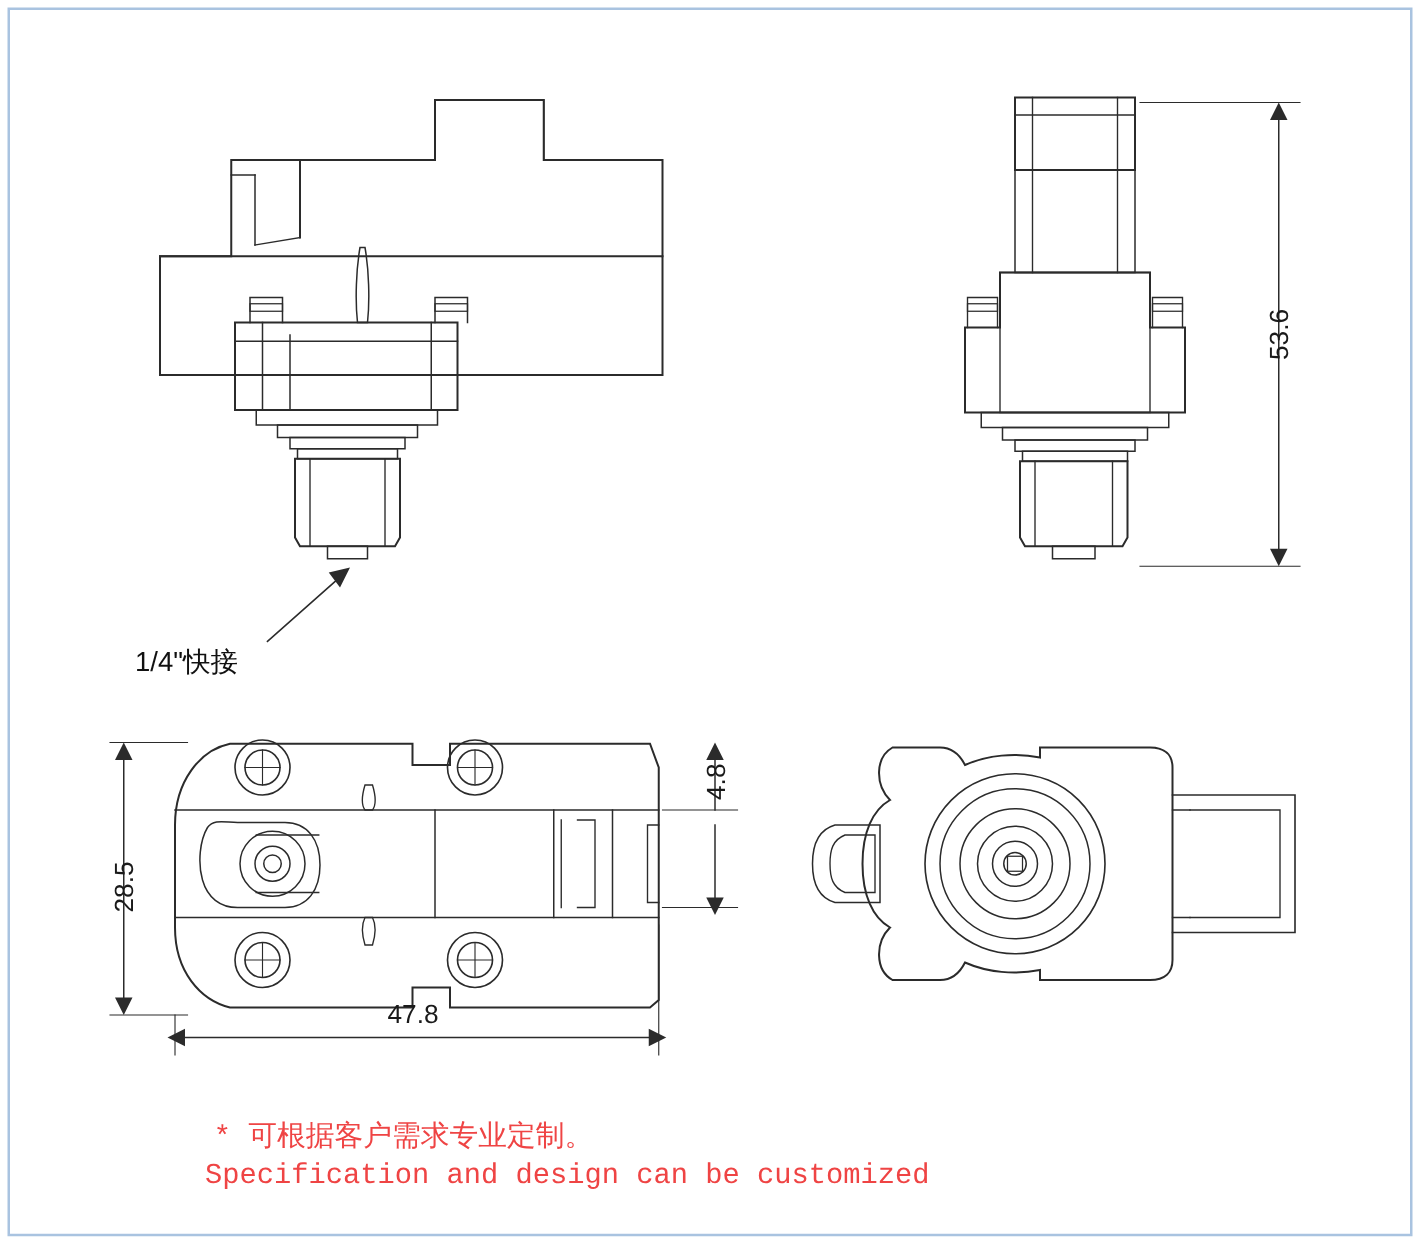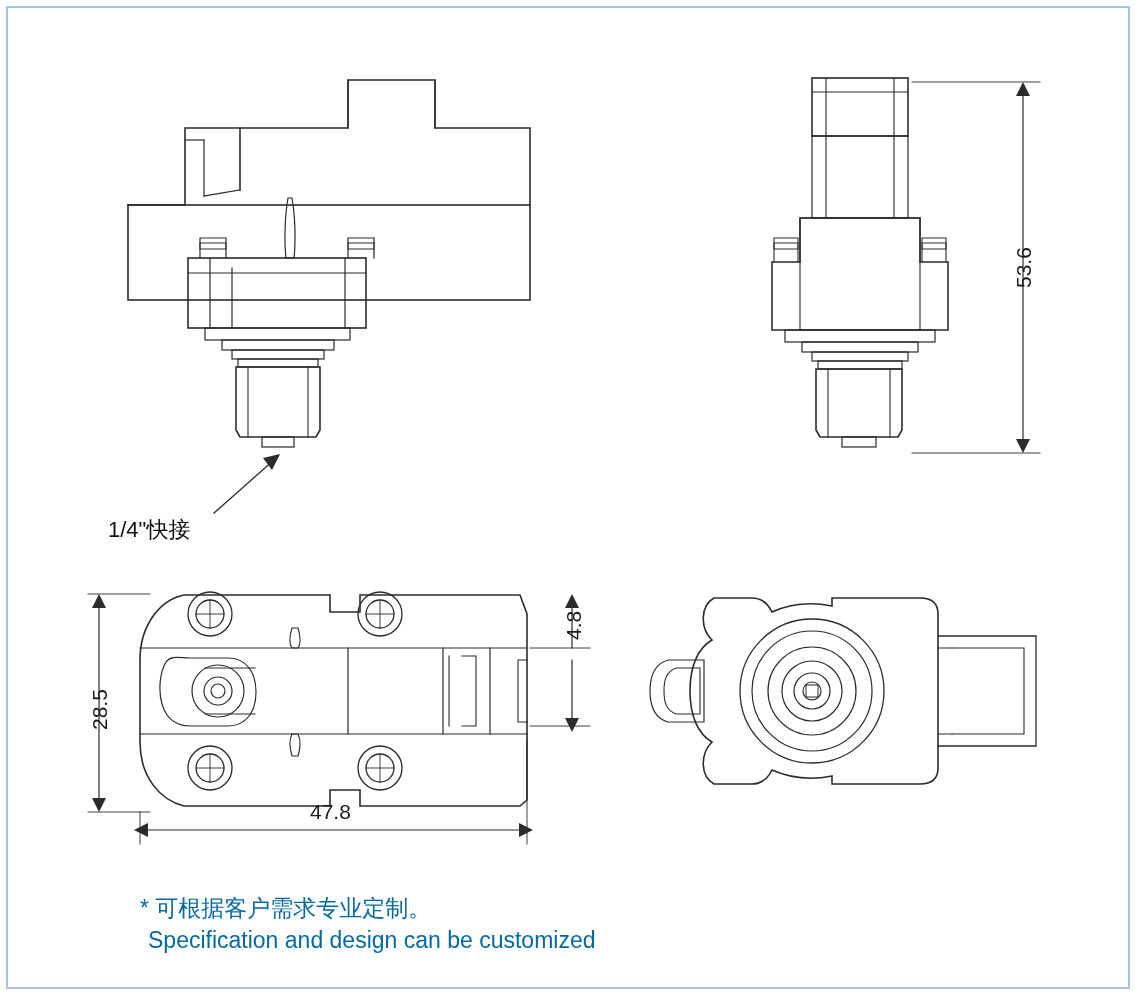--- a/index.html
+++ b/index.html
@@ -39,24 +39,25 @@
     font-size: 21px;
     color: #1a1a1a;
     white-space: nowrap;
   }
   .vert-text {
     transform: rotate(-90deg);
     transform-origin: left top;
   }
   .note-line {
     position: absolute;
-    font-family: Liberation Sans, sans-serif;
+    font-family: Liberation Mono, monospace;
     font-size: 23px;
-    color: #0369a1;
+    color: #ef4444;
     white-space: nowrap;
+    margin-left: 31px;
   }
   .callout-text {
     position: absolute;
     font-size: 22px;
     color: #111111;
     white-space: nowrap;
   }
 </style>
 </head>
 <body>
@@ -245,15 +246,15 @@
 
   <div class="dim-text vert-text" style="left:88px; top:730px;">28.5</div>
 
   <div class="dim-text" style="left:310px; top:800px;">47.8</div>
 
   <div class="dim-text vert-text" style="left:562px; top:640px;">4.8</div>
 
   <div class="callout-text" style="left:108px; top:515px;">1/4"快接</div>
 
   <div class="note-line" style="left:140px; top:893px;">* 可根据客户需求专业定制。</div>
-  <div class="note-line" style="left:148px; top:927px;text-align:right;">Specification and design can be customized</div>
+  <div class="note-line" style="left:133px; top:927px;text-align:right;">Specification and design can be customized</div>
 
 </div>
 
 </body></html>

